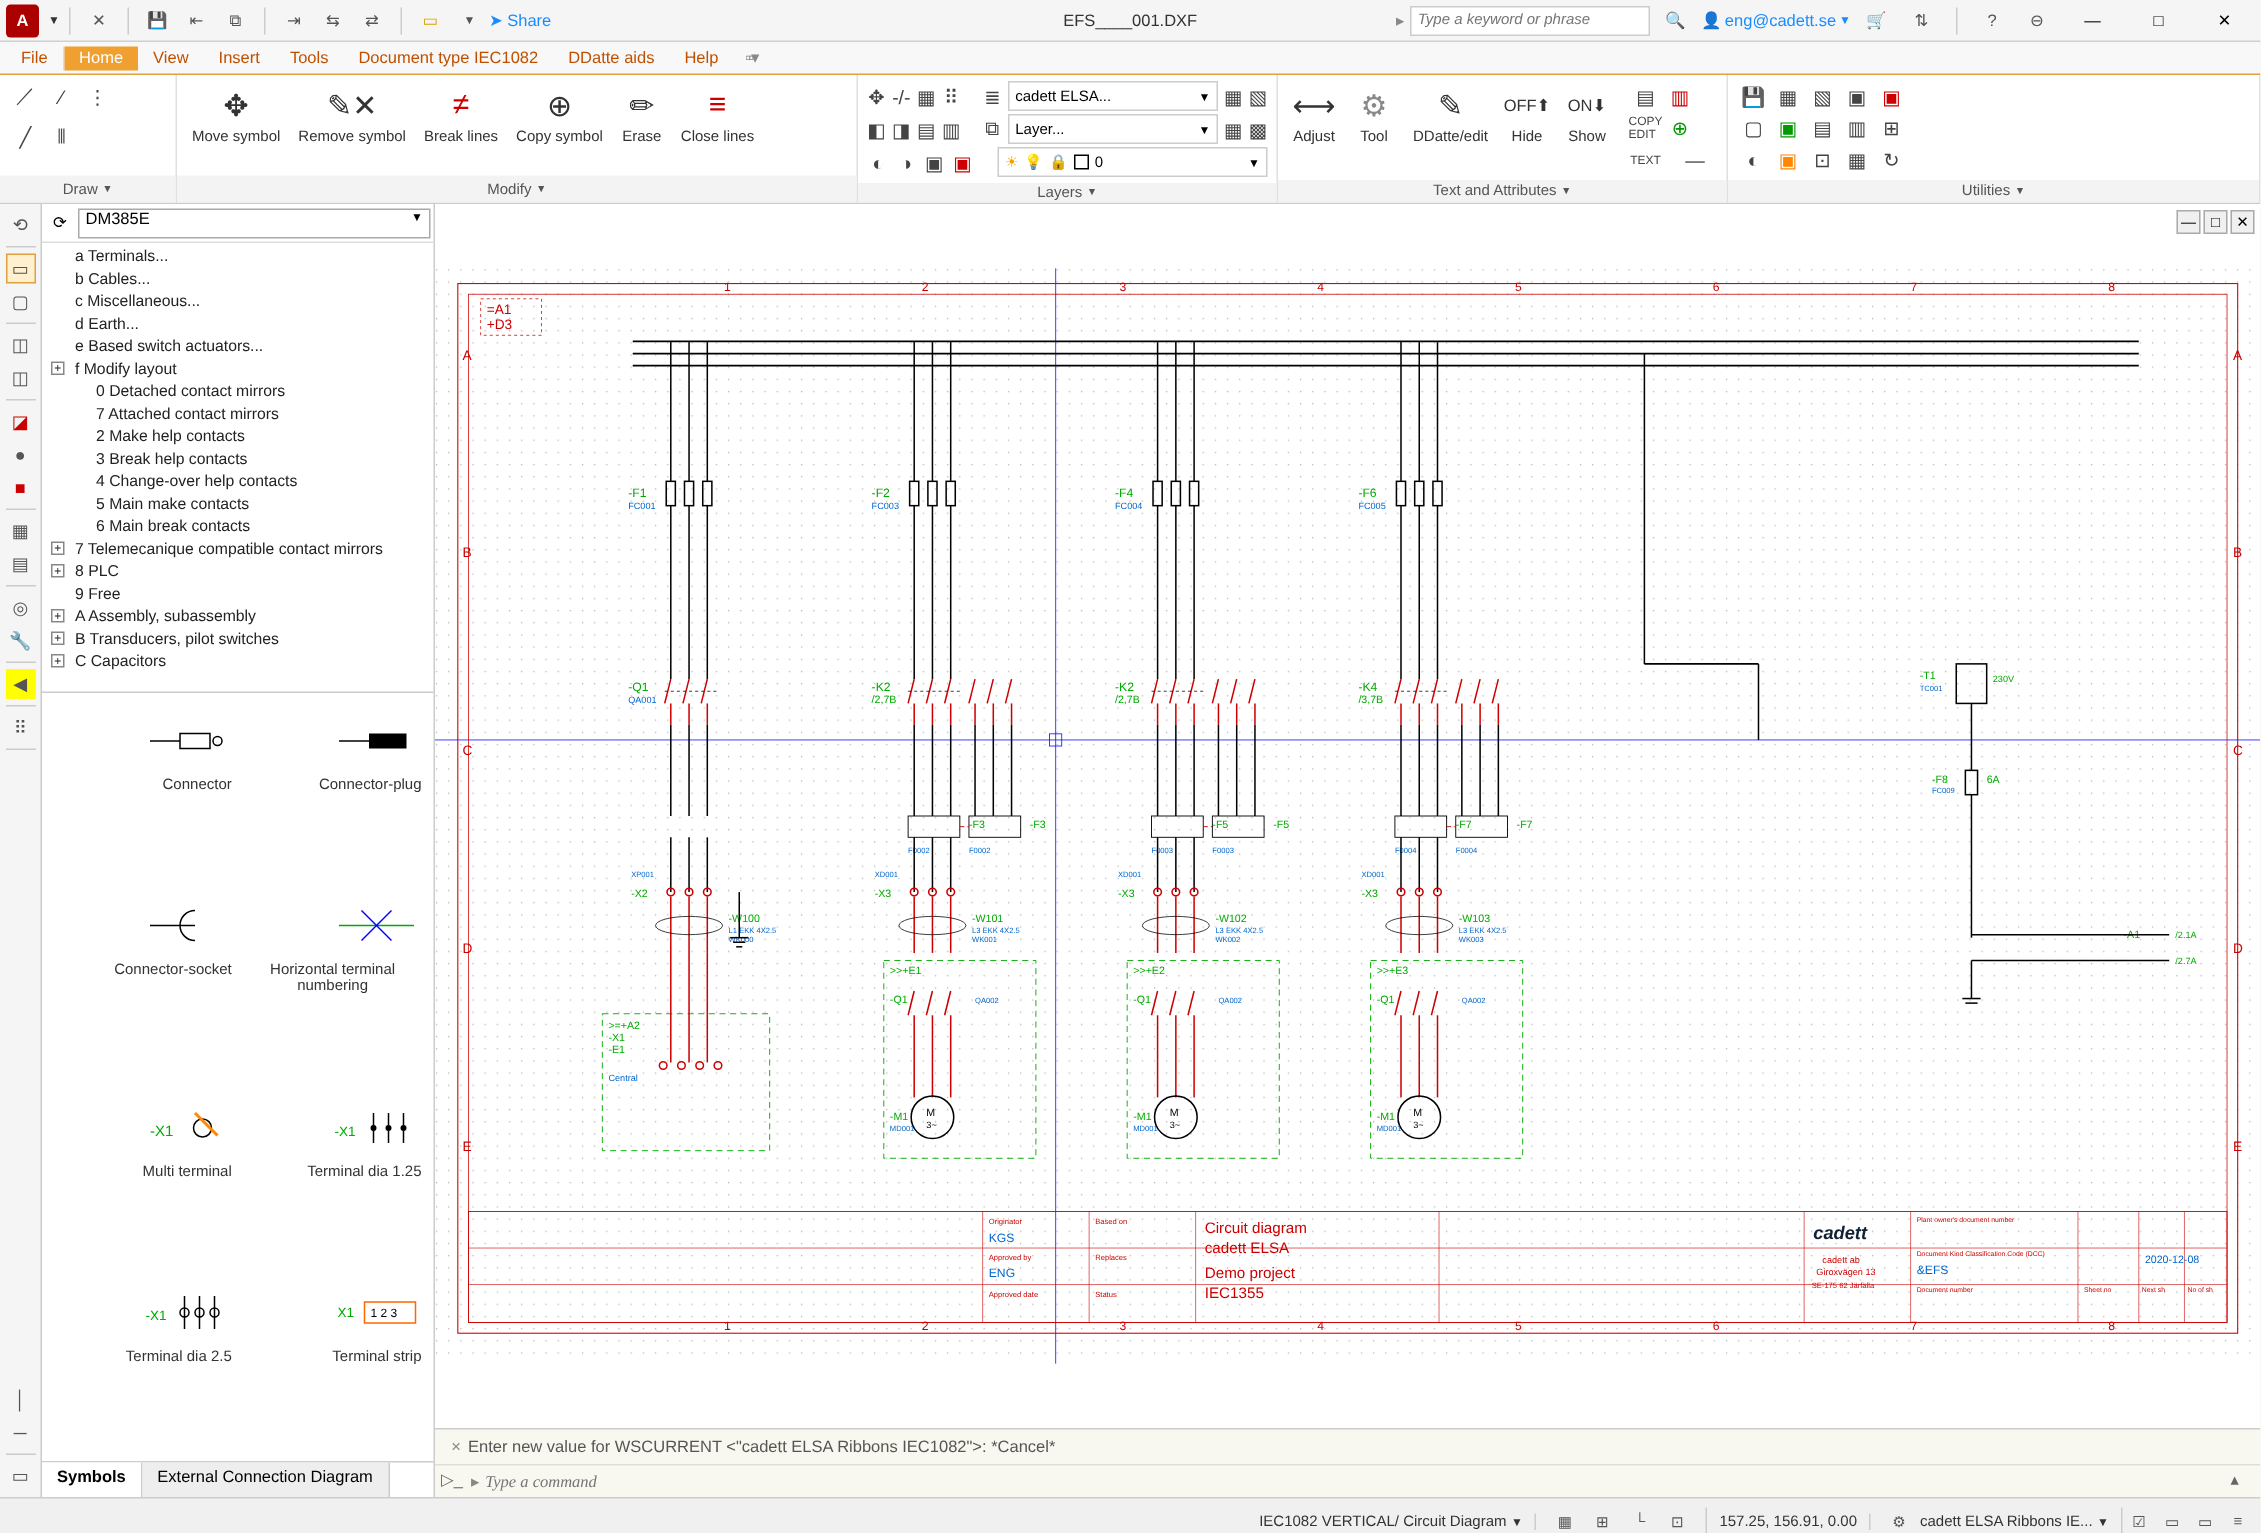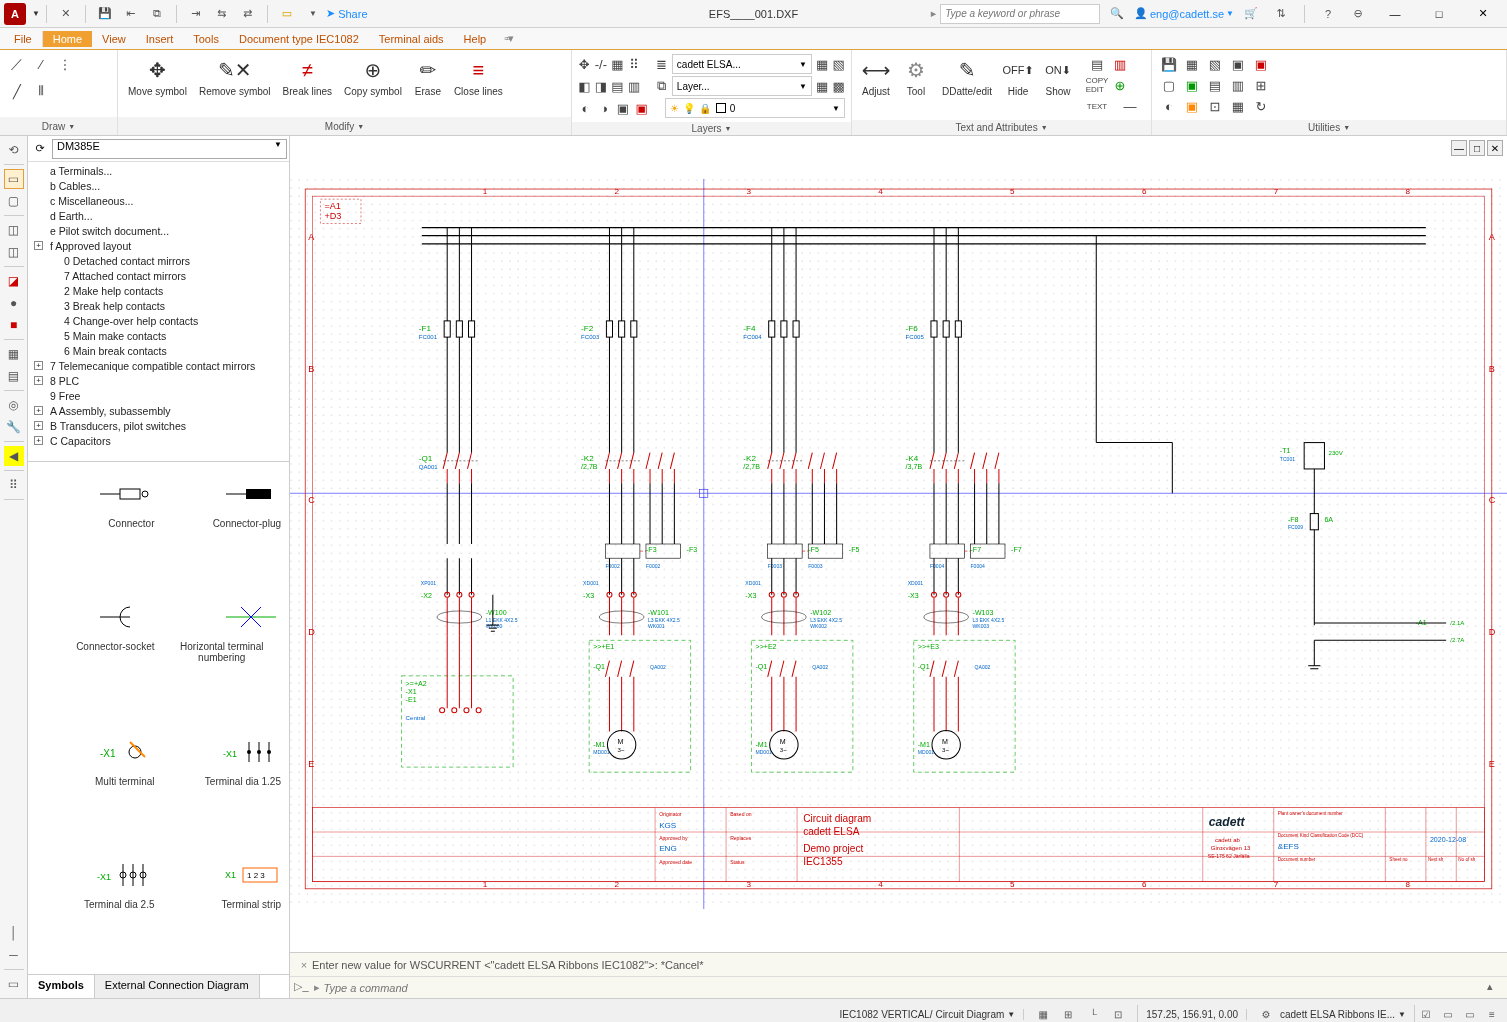--- a/index.html
+++ b/index.html
@@ -67,21 +67,21 @@
 .canvas-wrap { flex: 1; display: flex; flex-direction: column; background: #fff; position: relative; }
 .canvas-tools { position: absolute; top: 4px; right: 4px; display: flex; gap: 2px; z-index: 5; }
 .canvas-tools .ct { width: 16px; height: 16px; background: #f0f0f0; border: 1px solid #aaa; cursor: pointer; font-size: 10px; display: flex; align-items: center; justify-content: center; }
 .canvas { flex: 1; position: relative; overflow: hidden; }
 .canvas svg { width: 100%; height: 100%; }
 .cmd-area { height: 46px; background: #f8f8f0; border-top: 1px solid #ccc; display: flex; flex-direction: column; font-family: Consolas, monospace; font-size: 11px; }
 .cmd-hist { flex: 1; padding: 2px 6px; color: #555; display: flex; align-items: center; }
 .cmd-hist .cx { width: 16px; text-align: center; color: #888; cursor: pointer; }
 .cmd-input-row { height: 22px; display: flex; align-items: center; padding: 0 4px; gap: 4px; border-top: 1px solid #ddd; }
 .cmd-input-row .cprompt { color: #888; }
-.cmd-input-row input { flex: 1; border: none; background: transparent; font-family: Liberation Sans, sans-serif; font-size: 11px; font-style: italic; color: #888; outline: none; }
+.cmd-input-row input { flex: 1; border: none; background: transparent; font-family: Liberation Serif, serif; font-size: 11px; font-style: italic; color: #888; outline: none; }
 .cmd-input-row .ic { width: 16px; height: 16px; cursor: pointer; color: #666; }
 
 
 .statusbar { height: 32px; background: #f0f0f0; border-top: 1px solid #ccc; display: flex; align-items: center; font-size: 10px; color: #333; padding: 0 4px; }
 .statusbar .sseg { padding: 0 8px; border-right: 1px solid #ccc; height: 100%; display: flex; align-items: center; gap: 3px; }
 .statusbar .sbtn { width: 22px; height: 20px; display: flex; align-items: center; justify-content: center; cursor: pointer; color: #555; }
 .statusbar .right { margin-left: auto; display: flex; align-items: center; }
 </style>
 </head>
 <body>
@@ -130,21 +130,21 @@
 </div>
 
 <div class="menubar">
   <div class="mitem">File</div>
   <div class="msep"></div>
   <div class="mitem active">Home</div>
   <div class="mitem">View</div>
   <div class="mitem">Insert</div>
   <div class="mitem">Tools</div>
   <div class="mitem">Document type IEC1082</div>
-  <div class="mitem">Terminal aids</div>
+  <div class="mitem">DDatte aids</div>
   <div class="mitem">Help</div>
   <div class="grip">▫▫▾</div>
 </div>
 
 <div class="ribbon">
 
   <div class="rgroup" style="width:118px">
     <div class="rcontent">
       <div class="smallcol">
         <div style="display:flex;gap:2px">
@@ -363,22 +363,22 @@
       <div class="combo">
         <span>DM385E</span>
           <span style="font-size:8px">▼</span>
       </div>
     </div>
     <div class="sp-tree" id="tree">
         <div class="titem"><span>a Terminals...</span></div>
         <div class="titem"><span>b Cables...</span></div>
         <div class="titem"><span>c Miscellaneous...</span></div>
         <div class="titem"><span>d Earth...</span></div>
-        <div class="titem"><span>e Pilot switch document...</span></div>
-        <div class="titem"><span class="exp">+</span><span>f Approved layout</span></div>
+        <div class="titem"><span>e Based switch actuators...</span></div>
+        <div class="titem"><span class="exp">+</span><span>f Modify layout</span></div>
         <div class="titem l2"><span>0 Detached contact mirrors</span></div>
         <div class="titem l2"><span>7 Attached contact mirrors</span></div>
         <div class="titem l2"><span>2 Make help contacts</span></div>
         <div class="titem l2"><span>3 Break help contacts</span></div>
         <div class="titem l2"><span>4 Change-over help contacts</span></div>
         <div class="titem l2"><span>5 Main make contacts</span></div>
         <div class="titem l2"><span>6 Main break contacts</span></div>
         <div class="titem"><span class="exp">+</span><span>7 Telemecanique compatible contact mirrors</span></div>
         <div class="titem"><span class="exp">+</span><span>8 PLC</span></div>
         <div class="titem"><span>9 Free</span></div>

